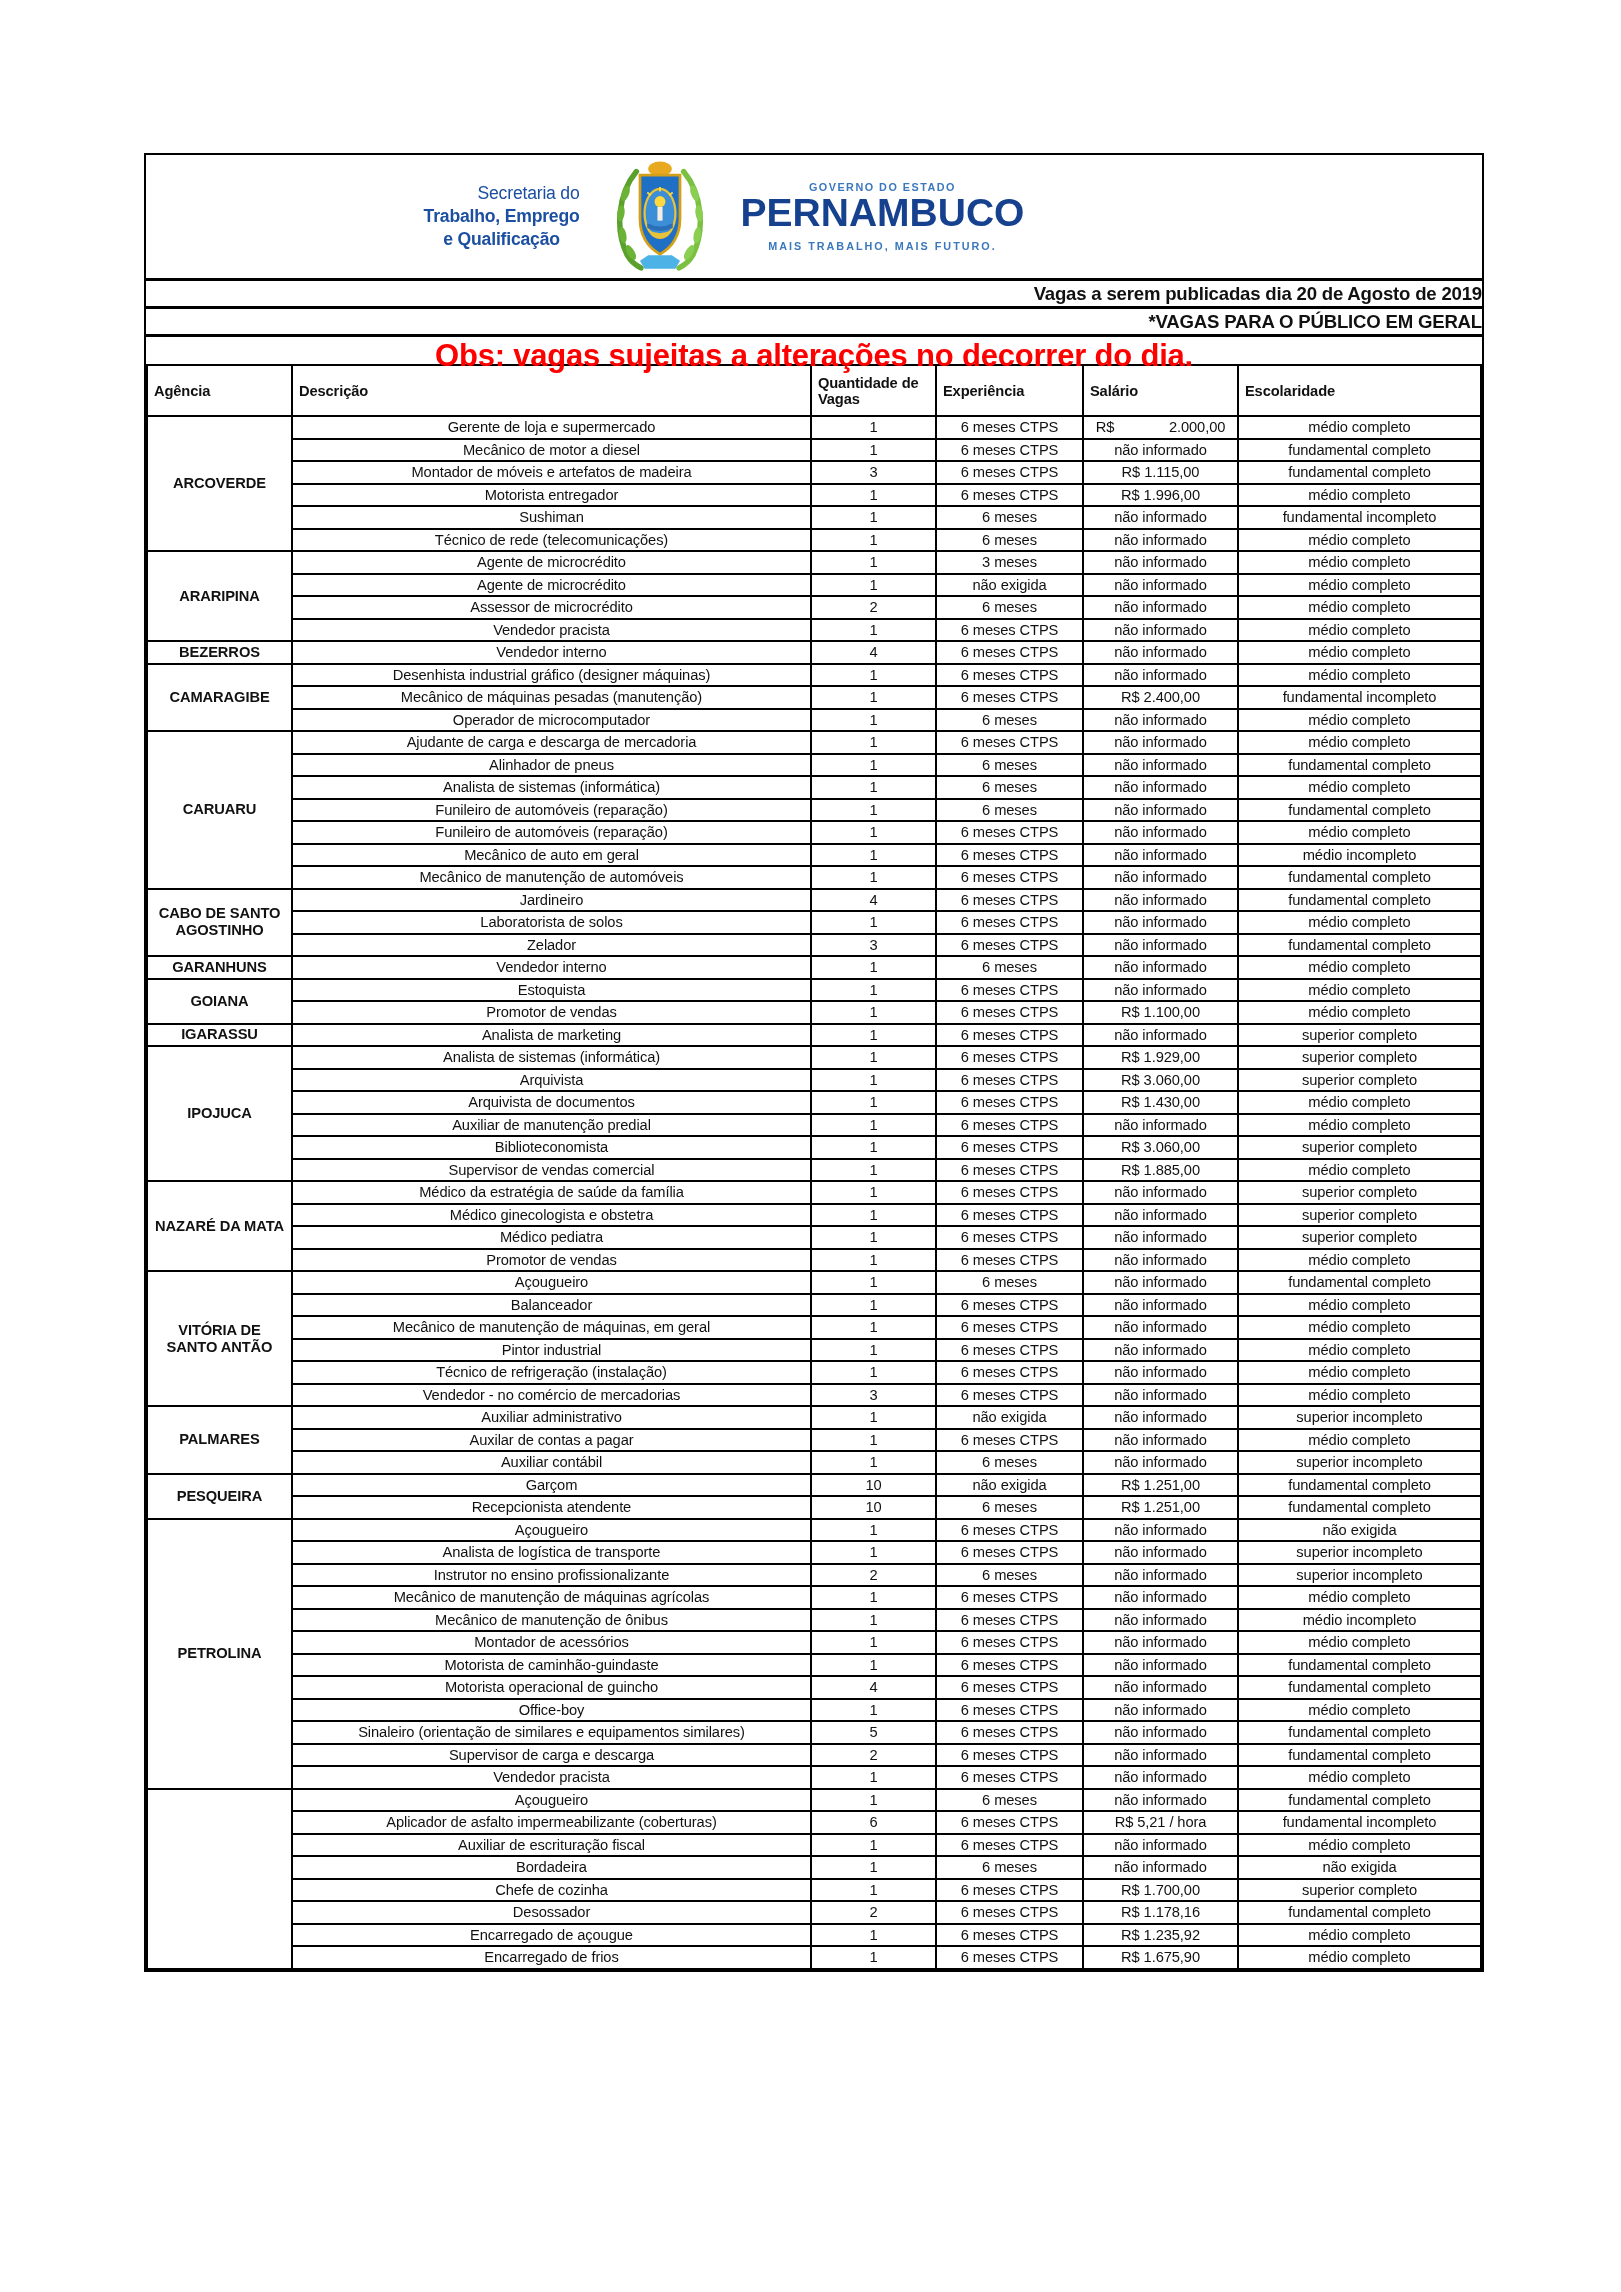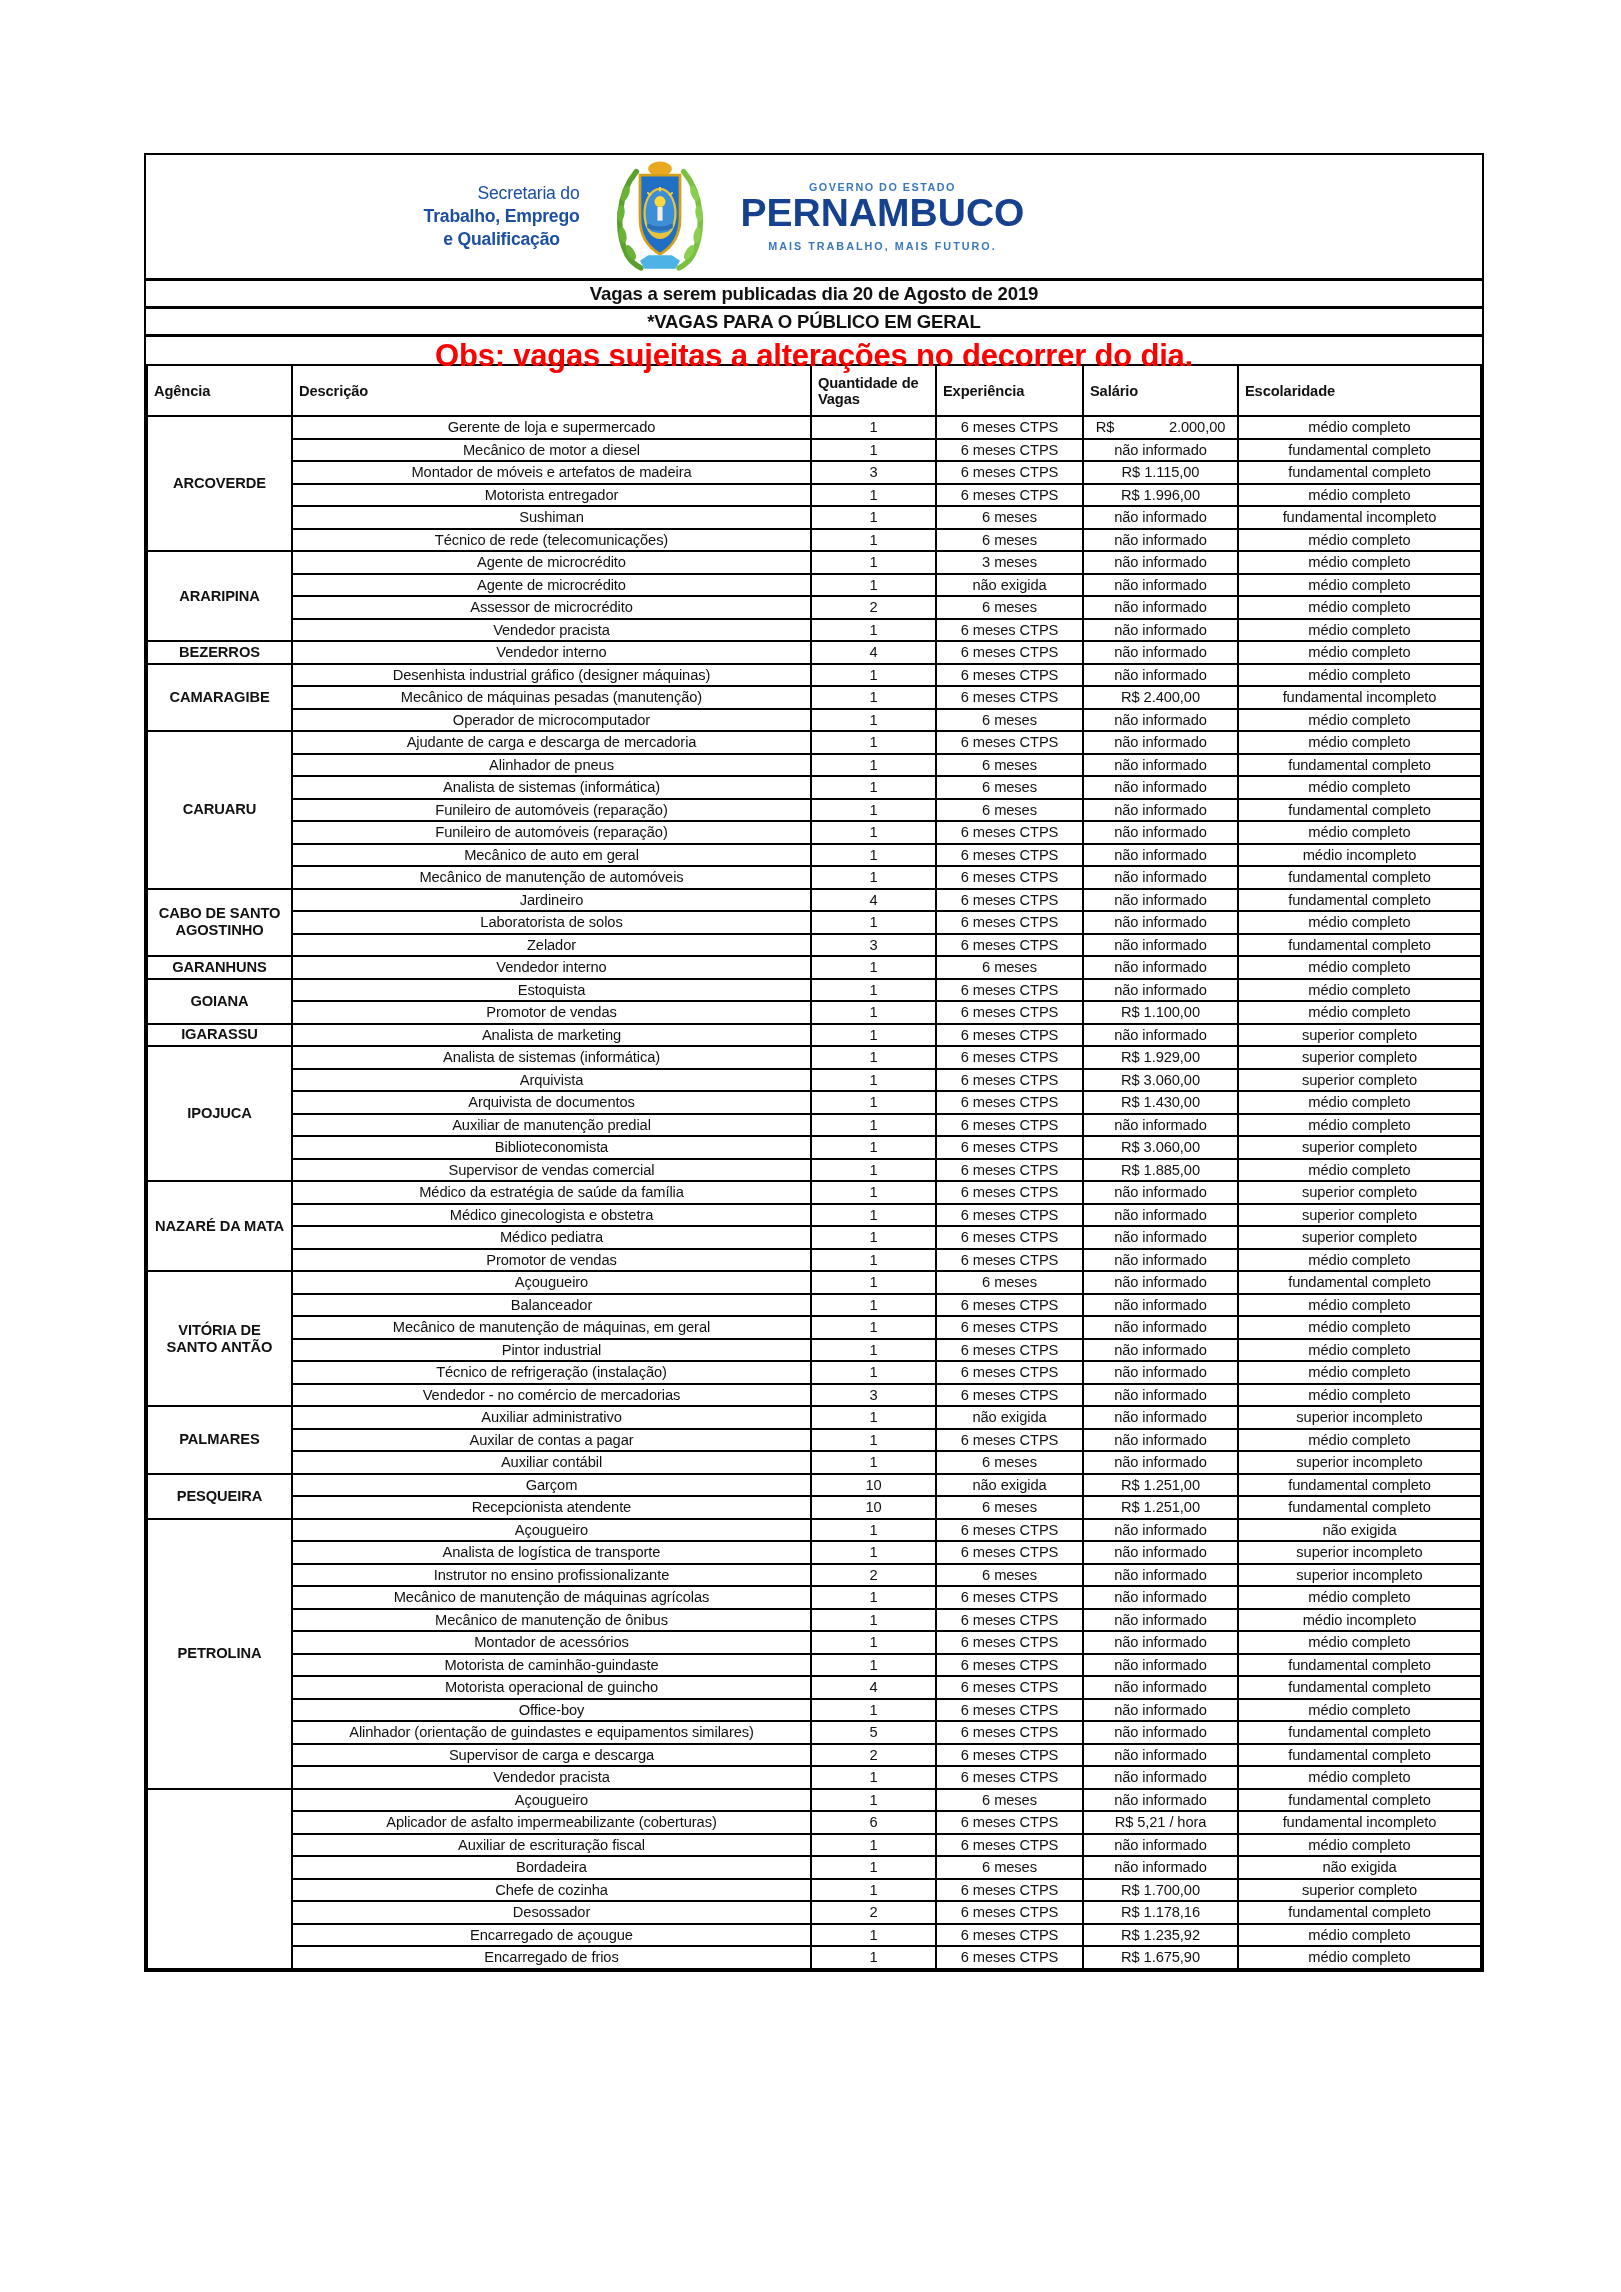--- a/index.html
+++ b/index.html
@@ -13,21 +13,21 @@
   .logo-group { display:flex; align-items:center; gap:25.5px; position:relative; left:-90px; }
   .sec-text { text-align:right; color:#1c4fa1; font-size:17.6px; line-height:1.3; letter-spacing:-0.2px; }
   .sec-text .l1 { font-weight:normal; }
   .sec-text .l2, .sec-text .l3 { font-weight:bold;text-align:center; }
   .gov-text { text-align:center; }
   .gov-governo { font-size:10.8px; font-weight:bold; letter-spacing:1.5px; color:#3a78bd; }
   .gov-estado  { font-size:39px; font-weight:bold; letter-spacing:0px; color:#16418f; line-height:1.05; }
   .gov-slogan  { font-size:10.8px; font-weight:bold; letter-spacing:2px; color:#3a78bd; margin-top:5.9px; }
 
   
-  .title-bar { border-top:3.9px solid #000; height:28px; line-height:26.5px; text-align:center;
+  .title-bar { border-top:3.9px solid #000; height:28px; line-height:26.5px; text-align:right;
                font-size:18.6px; font-weight:bold; letter-spacing:-0.2px; }
   .obs-bar   { border-top:3.9px solid #000; height:30px; line-height:37px; text-align:center;
                font-size:31px; font-weight:bold; letter-spacing:-0.2px; }
 
   
   table.vagas { width:100%; border-collapse:collapse; table-layout:fixed; border-top:2.9px solid #000; }
   table.vagas th { border:2px solid #000; border-bottom:2.9px solid #000; height:51px;
                    font-size:14.7px; font-weight:bold; text-align:left; vertical-align:middle;
                    letter-spacing:-0.1px; padding:0 5.9px; }
   table.vagas td { border:2px solid #000; height:22.5px; font-size:14.7px; letter-spacing:-0.1px;
@@ -523,21 +523,21 @@
             <td>fundamental completo</td>
           </tr>
           <tr>
             <td>Office-boy</td>
             <td>1</td>
             <td>6 meses CTPS</td>
             <td>não informado</td>
             <td>médio completo</td>
           </tr>
           <tr>
-            <td>Alinhador (orientação de guindastes e equipamentos similares)</td>
+            <td>Sinaleiro (orientação de similares e equipamentos similares)</td>
             <td>5</td>
             <td>6 meses CTPS</td>
             <td>não informado</td>
             <td>fundamental completo</td>
           </tr>
           <tr>
             <td>Supervisor de carga e descarga</td>
             <td>2</td>
             <td>6 meses CTPS</td>
             <td>não informado</td>

